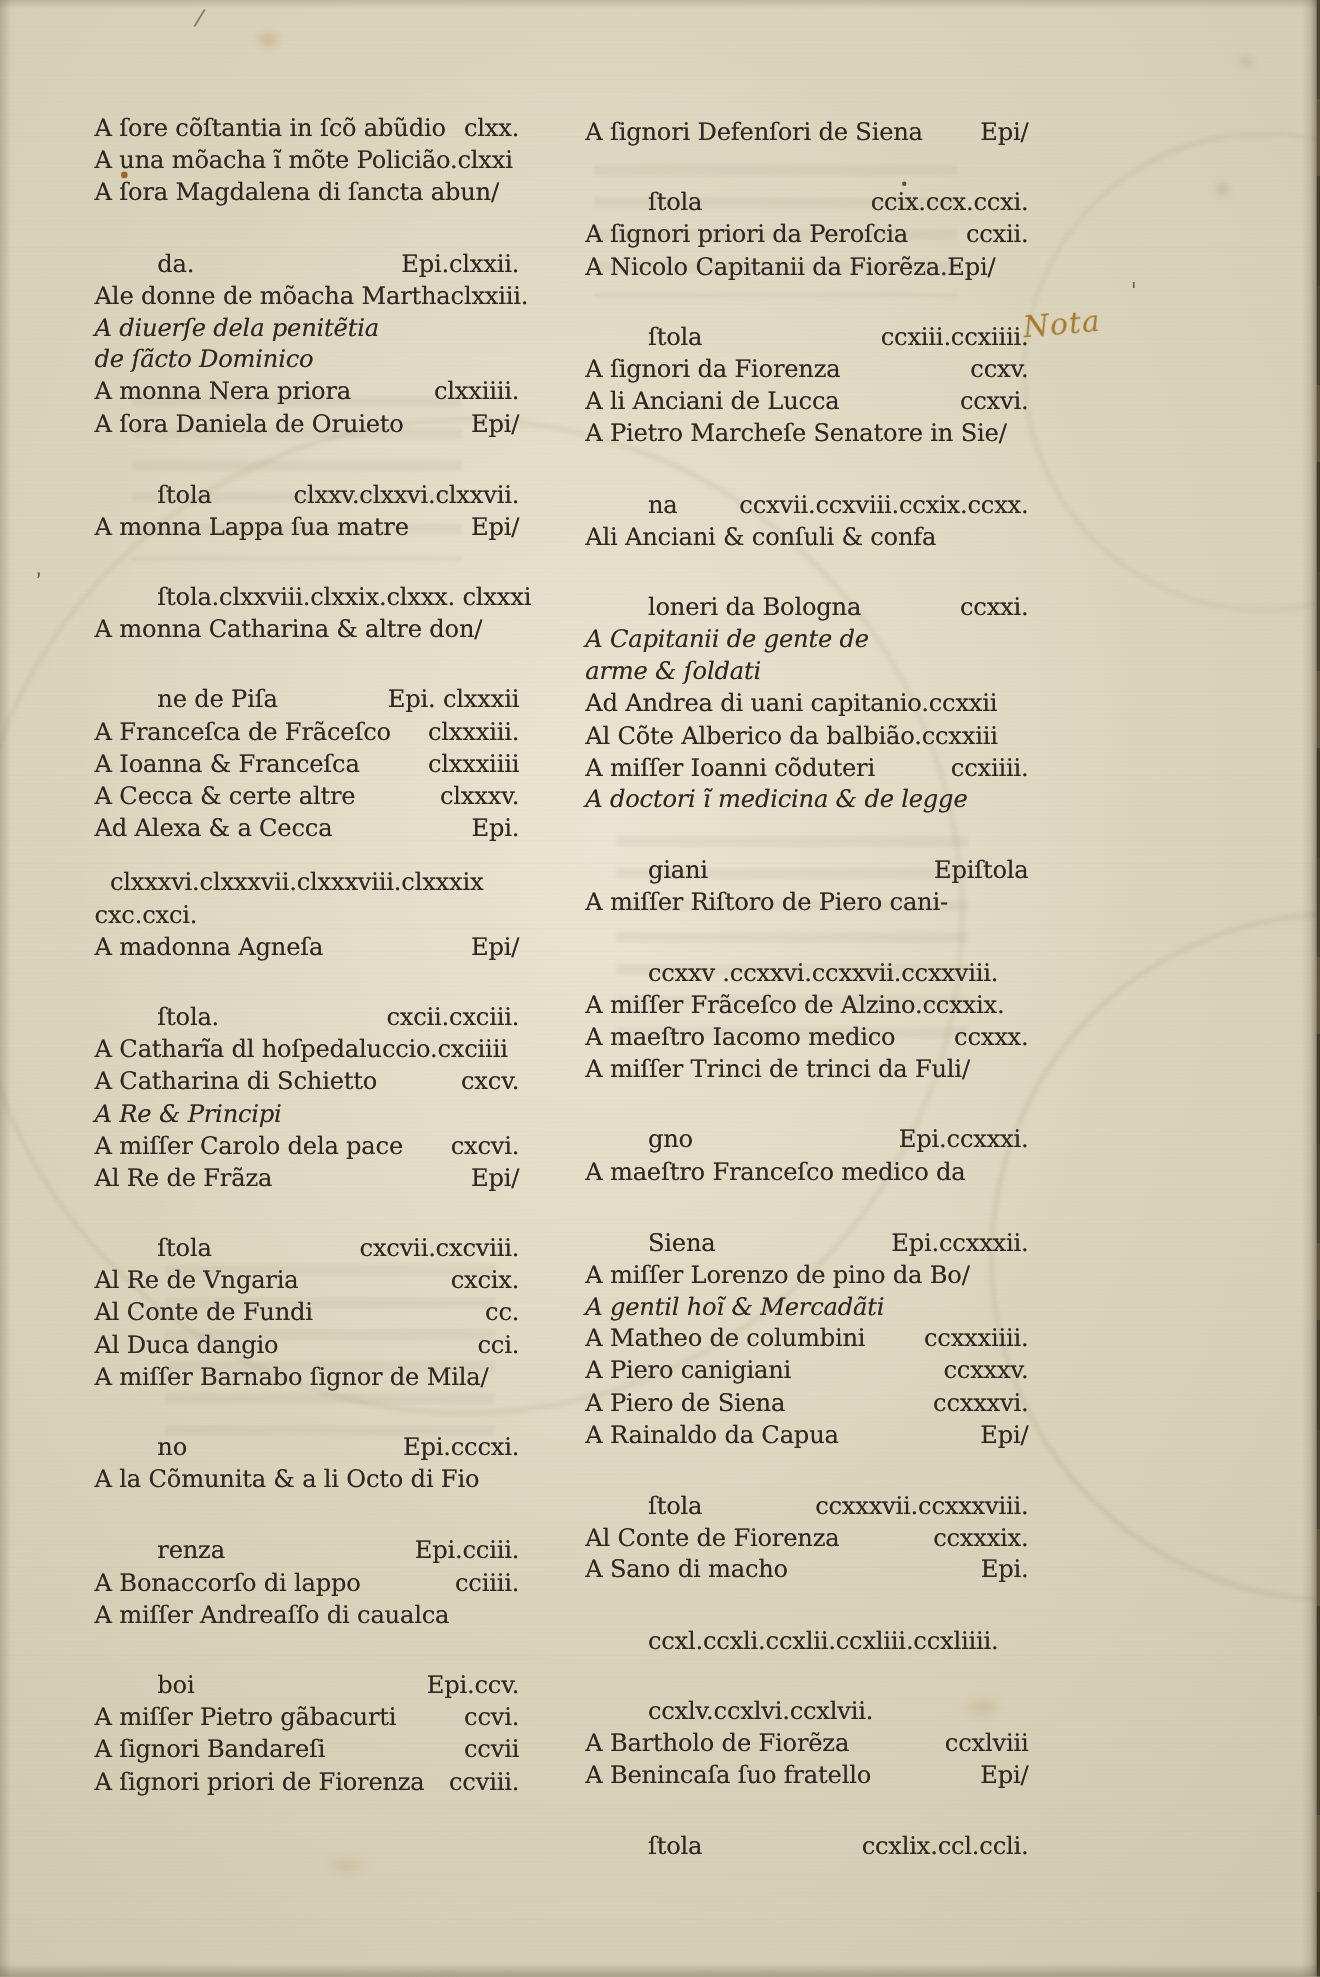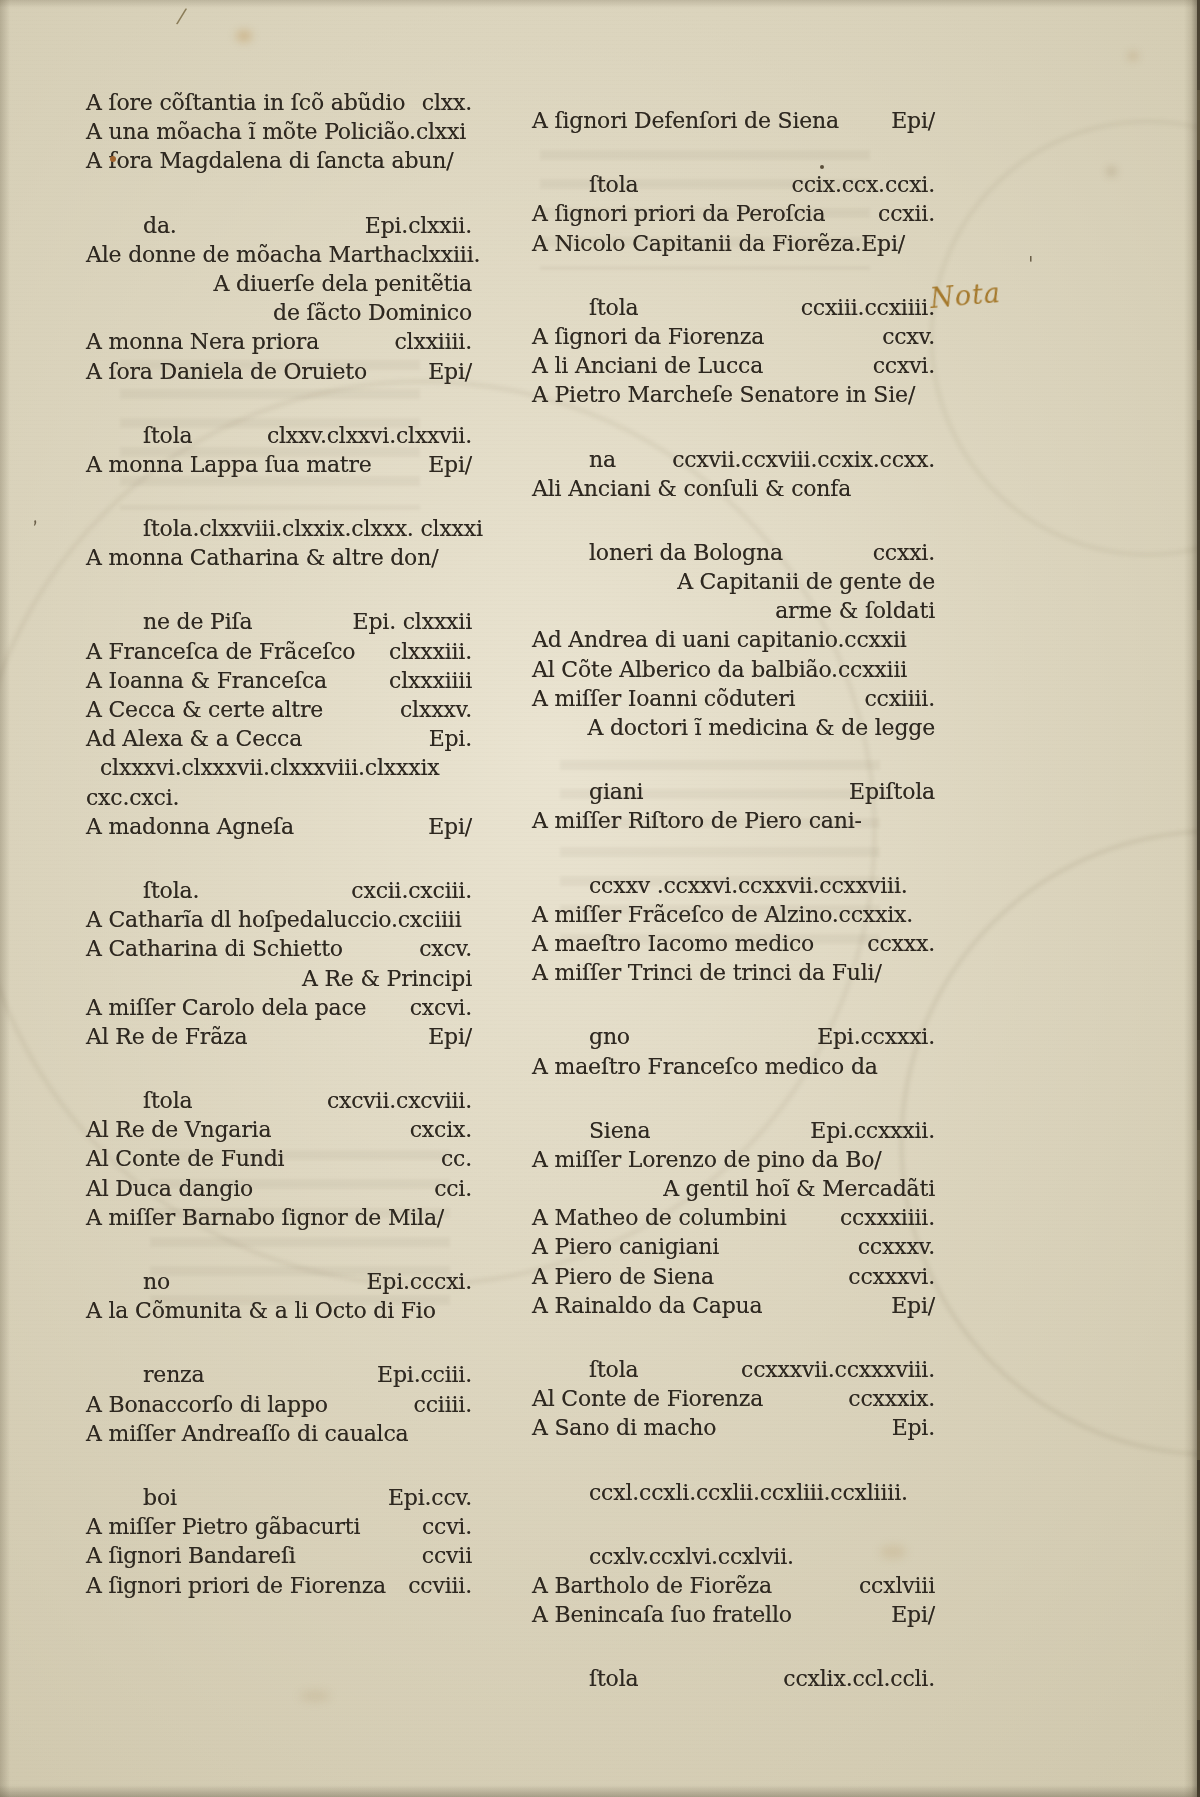--- a/index.html
+++ b/index.html
@@ -22,27 +22,27 @@
     background:repeating-linear-gradient(to bottom,#4a4232 0 90px, #5e543e 90px 160px, #423a2b 160px 260px);}
   .edge-bottom{position:absolute;left:0;bottom:0;width:100%;height:12px;
     background:linear-gradient(to bottom, rgba(90,80,60,0), rgba(80,71,52,.35));}
   .edge-left{position:absolute;left:0;top:0;width:10px;height:100%;
     background:linear-gradient(to right, rgba(95,85,62,.28), rgba(95,85,62,0));}
   .edge-top{position:absolute;left:0;top:0;width:100%;height:8px;
     background:linear-gradient(to bottom, rgba(95,85,62,.22), rgba(95,85,62,0));}
 
   
   .col{position:absolute;font-size:22px;letter-spacing:-0.2px;}
-  .col-left{left:86px;top:88px;width:386px;}
+  .col-left{left:86px;top:103px;width:386px;}
   .col-right{left:532px;top:106px;width:403px;}
   .line{display:flex;justify-content:space-between;align-items:baseline;
         height:29.2px;line-height:29.2px;white-space:nowrap;}
-  .line.c{justify-content:flex-end;}
+  .line.c{justify-content:flex-start;font-style:italic;}
   .line.i{padding-left:57px;box-sizing:border-box;margin-top:35px;}
-  .line.i2{padding-left:14px;box-sizing:border-box;}
+  .line.i2{padding-left:14px;box-sizing:border-box;margin-top:20px;}
   .t,.n{text-shadow:0 0 .6px rgba(46,40,32,.55);}
 
   
   .ghost-circle{position:absolute;border-radius:50%;border:3px solid rgba(125,113,85,.14);filter:blur(2px);pointer-events:none;}
   .gc1{left:-30px;top:380px;width:900px;height:900px;}
   .gc2{left:900px;top:830px;width:620px;height:620px;border-color:rgba(125,113,85,.17);}
   .gc3{left:930px;top:120px;width:430px;height:430px;border-color:rgba(125,113,85,.12);}
   .ghost-smudge{position:absolute;pointer-events:none;opacity:.06;filter:blur(1.5px);
     background:repeating-linear-gradient(to bottom, #6b5f49 0 10px, rgba(0,0,0,0) 10px 29px);}
 

